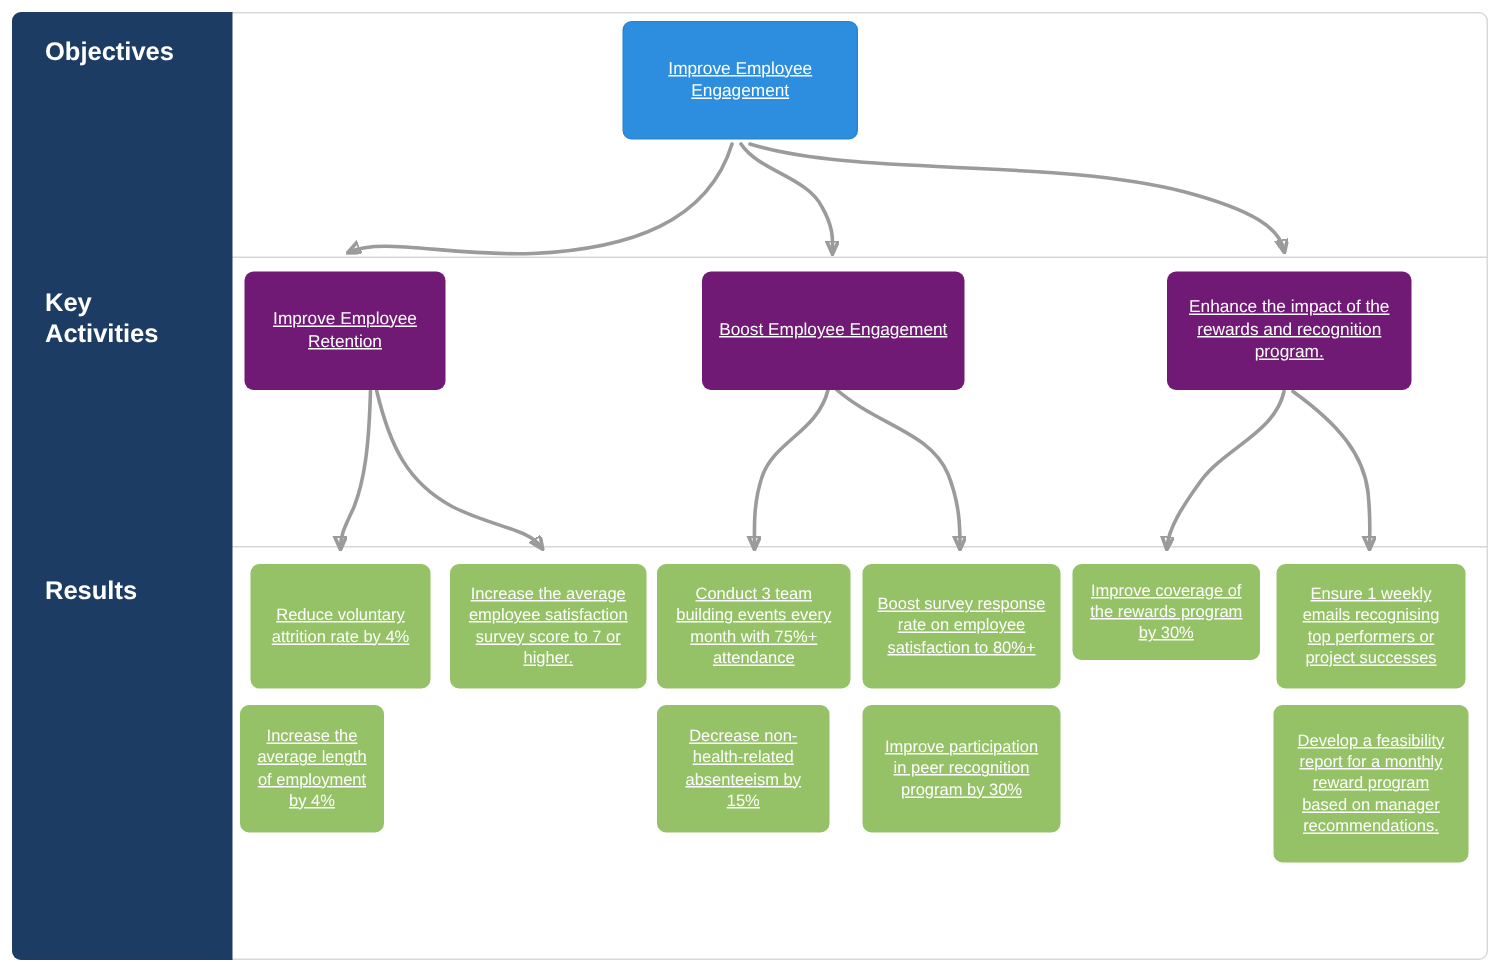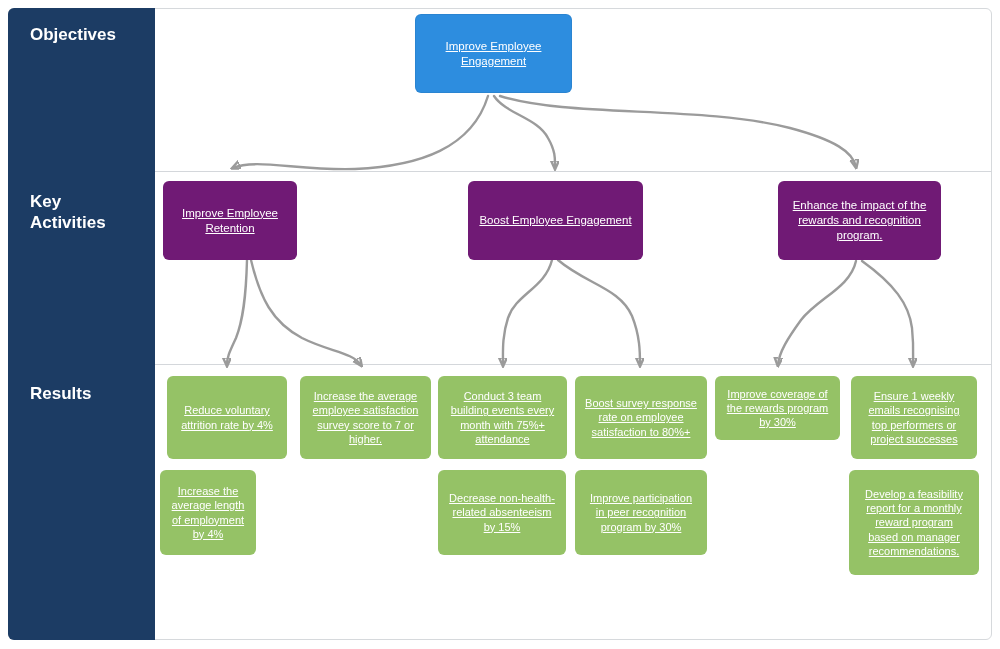--- a/index.html
+++ b/index.html
@@ -64,21 +64,21 @@
   #act-1 { left:163px; top:181px; width:134px; height:79px; font-size:11.5px; }
   #act-2 { left:468px; top:181px; width:175px; height:79px; font-size:11.5px; }
   #act-3 { left:778px; top:181px; width:163px; height:79px; font-size:11.5px; }
   #res-1  { left:167px; top:376px; width:120px; height:83px; }
   #res-2  { left:300px; top:376px; width:131px; height:83px; }
   #res-3  { left:438px; top:376px; width:129px; height:83px;justify-content:flex-end; }
   #res-4  { left:575px; top:376px; width:132px; height:83px; }
   #res-5  { left:715px; top:376px; width:125px; height:64px; }
   #res-6  { left:851px; top:376px; width:126px; height:83px; }
   #res-7  { left:160px; top:470px; width:96px; height:85px; }
-  #res-8  { left:438px; top:470px; width:128px; height:85px; }
+  #res-8  { left:438px; top:470px; width:115px; height:85px; }
   #res-9  { left:575px; top:470px; width:132px; height:85px; }
   #res-10 { left:849px; top:470px; width:130px; height:105px; }
 
   svg.connectors {
     position:absolute; left:0; top:0;
     width:1000px; height:649px;
     pointer-events:none;
   }
   svg.connectors path {
     fill:none;

